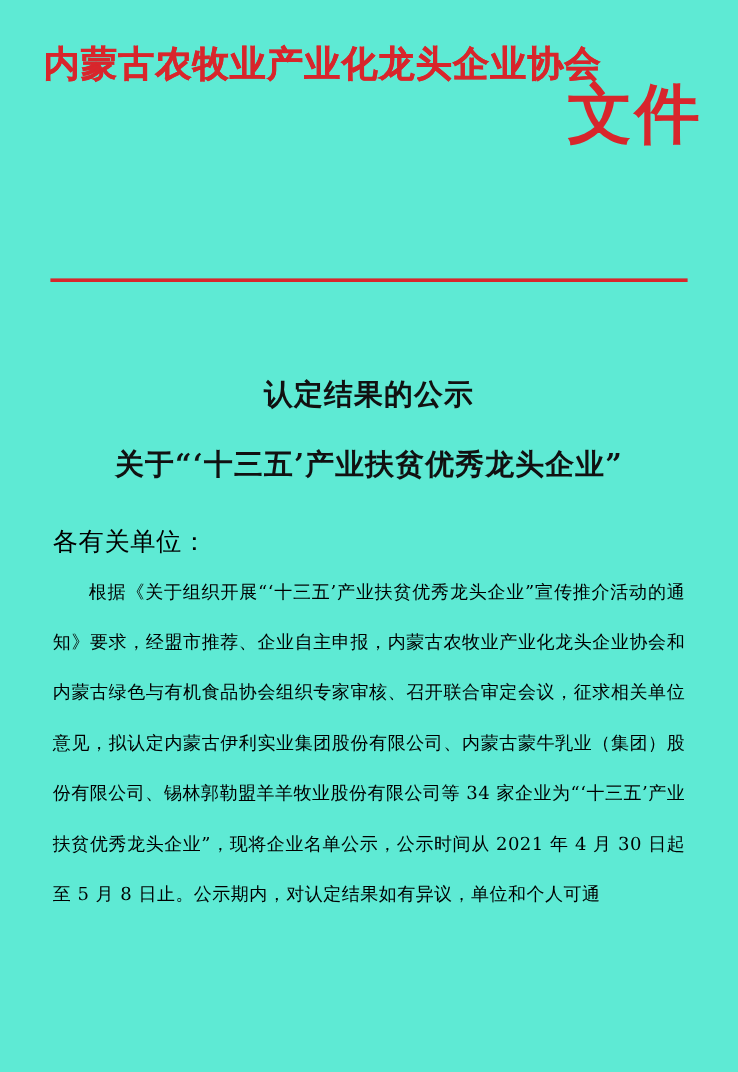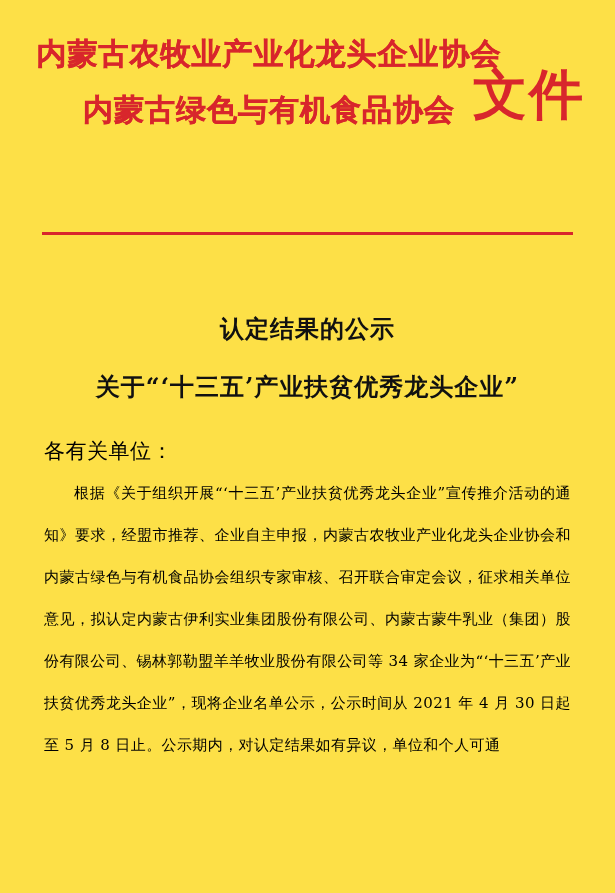--- a/index.html
+++ b/index.html
@@ -11,21 +11,21 @@
     width: 615px;
     height: 893px;
     overflow: hidden;
     font-family: "DejaVu Serif", "Liberation Serif", serif;
     color: #000000;
   }
   .page {
     position: relative;
     width: 615px;
     height: 893px;
-    background: #fde047;
+    background: #5eead4;
     box-sizing: border-box;
   }
 
   
   .masthead {
     position: relative;
     padding: 26px 34px 0 34px;
     height: 190px;
     box-sizing: border-box;
   }
@@ -98,21 +98,20 @@
   }
 </style>
 </head>
 <body>
 
 <div class="page">
 
   <div class="masthead">
     <div class="org-lines">
       <div class="org-line">内蒙古农牧业产业化龙头企业协会</div>
-      <div class="org-line">内蒙古绿色与有机食品协会</div>
     </div>
     <div class="doc-word">文件</div>
     <div class="red-rule"></div>
   </div>
 
   <div class="title-block">
     <div class="doc-title">认定结果的公示</div>
     <div class="doc-title">关于“‘十三五’产业扶贫优秀龙头企业”</div>
   </div>
 

